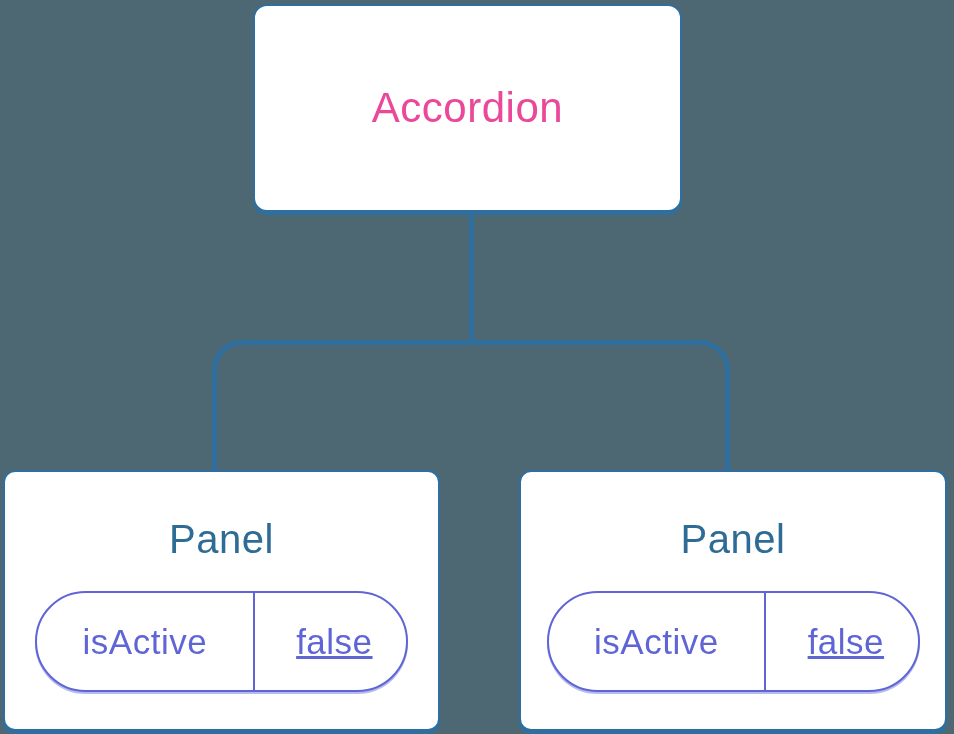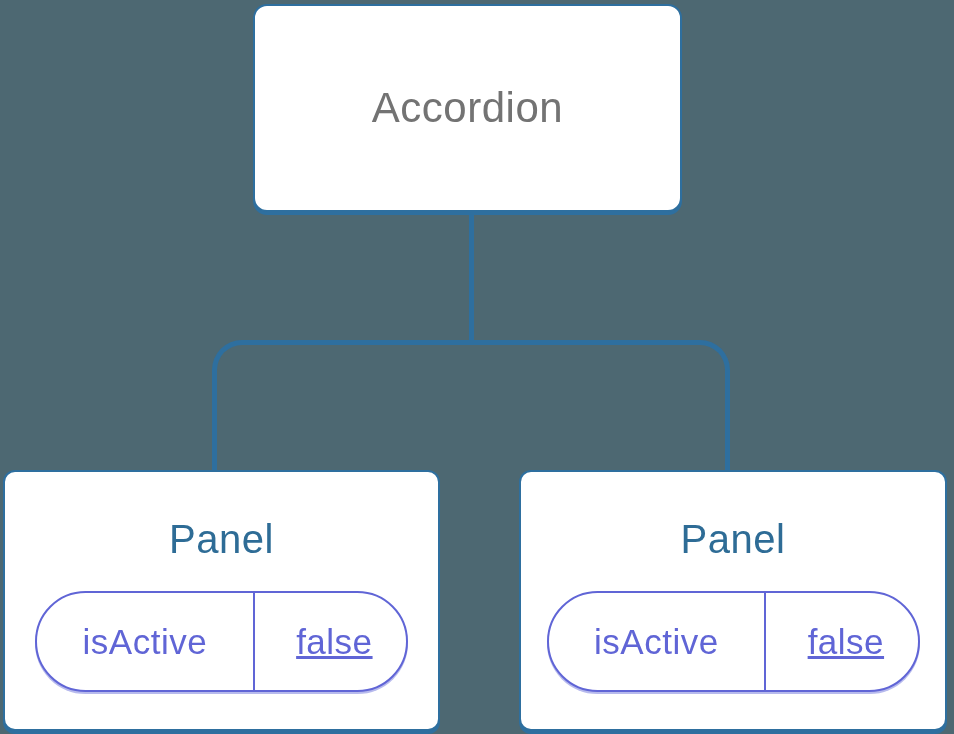--- a/index.html
+++ b/index.html
@@ -20,21 +20,21 @@
     box-shadow: 0 3px 0 #2e6f9f;
     box-sizing: border-box;
   }
   .root-node {
     left: 253px; top: 4px;
     width: 429px; height: 208px;
     border-radius: 14px;
     display: flex; align-items: center; justify-content: center;
   }
   .root-label {
-    color: #737373;
+    color: #ec4899;
     font-size: 42px;
     letter-spacing: 0.5px;
   }
   .panel-node {
     top: 470px; height: 261px;
     border-radius: 12px;
     display: flex; flex-direction: column; align-items: center;
     padding-top: 43px;
     box-sizing: border-box;
   }

